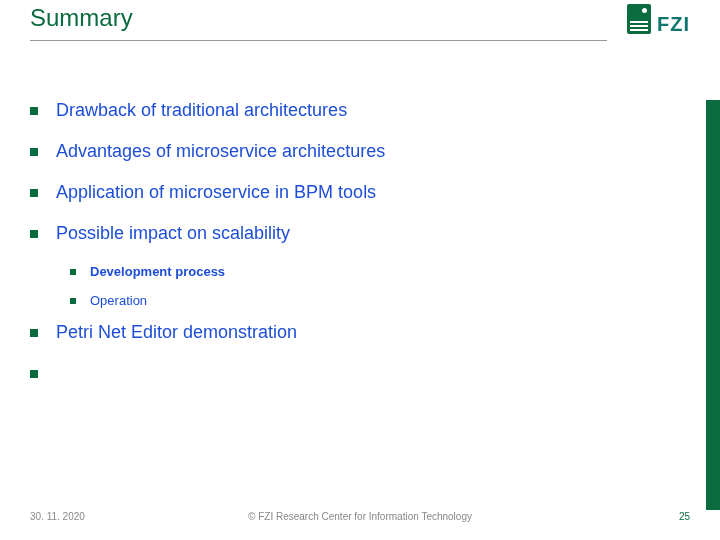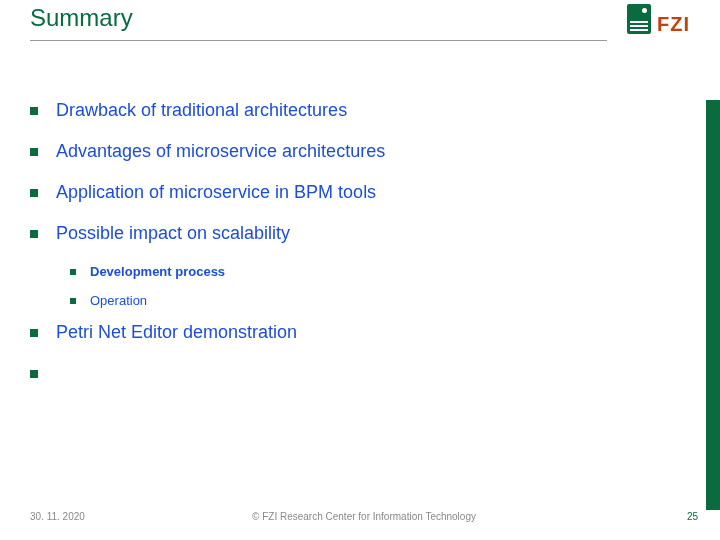--- a/index.html
+++ b/index.html
@@ -50,21 +50,21 @@
     flex-direction: column;
     justify-content: flex-end;
     padding: 3px;
     gap: 2px;
   }
   .logo-mark .stripe { height: 2px; background: #fff; }
   .logo-mark .dot { position:absolute; top:4px; right:4px; width:5px; height:5px; border-radius:50%; background:#fff;}
   .logo-text {
     font-size: 20px;
     font-weight: bold;
-    color: #c2410c;
+    color: #0f766e;
     letter-spacing: 1px;
     line-height: 1;
   }
   .logo-col { display:flex; flex-direction:column; align-items:flex-start; gap:2px;}
   .content {
     position: absolute;
     top: 100px;
     left: 30px;
     right: 40px;
   }
@@ -96,21 +96,21 @@
     color: #1d4ed8;
   }
   .bullet-text.sub {
     font-size: 13px;
   }
   .bullet-text.bold { font-weight: bold; }
   .footer {
     position: absolute;
     bottom: 18px;
     left: 30px;
-    right: 22px;
+    right: 30px;
     display: flex;
     justify-content: space-between;
     align-items: center;
     font-size: 10px;
     color: #888;
   }
   .footer .center {
     position: absolute;
     left: 0; right: 0;
     text-align: center;

